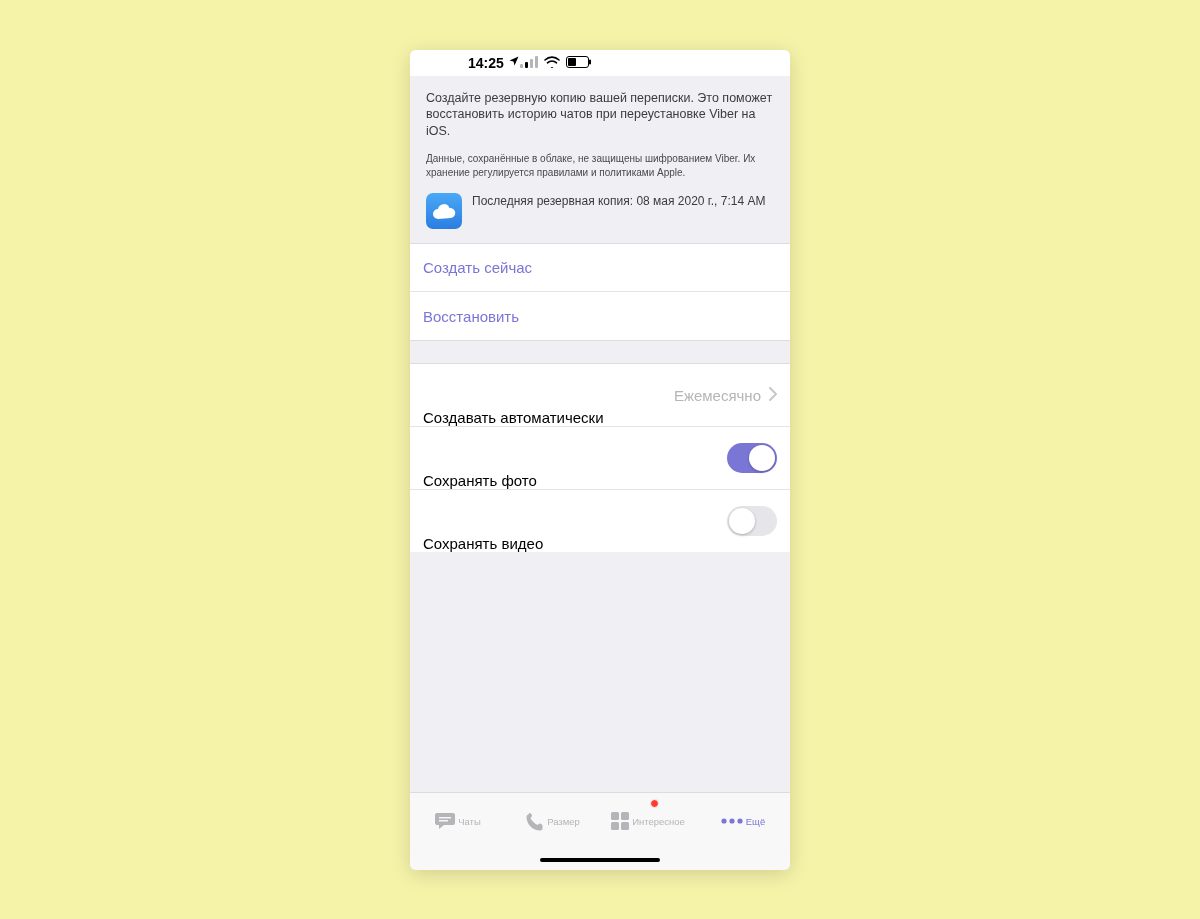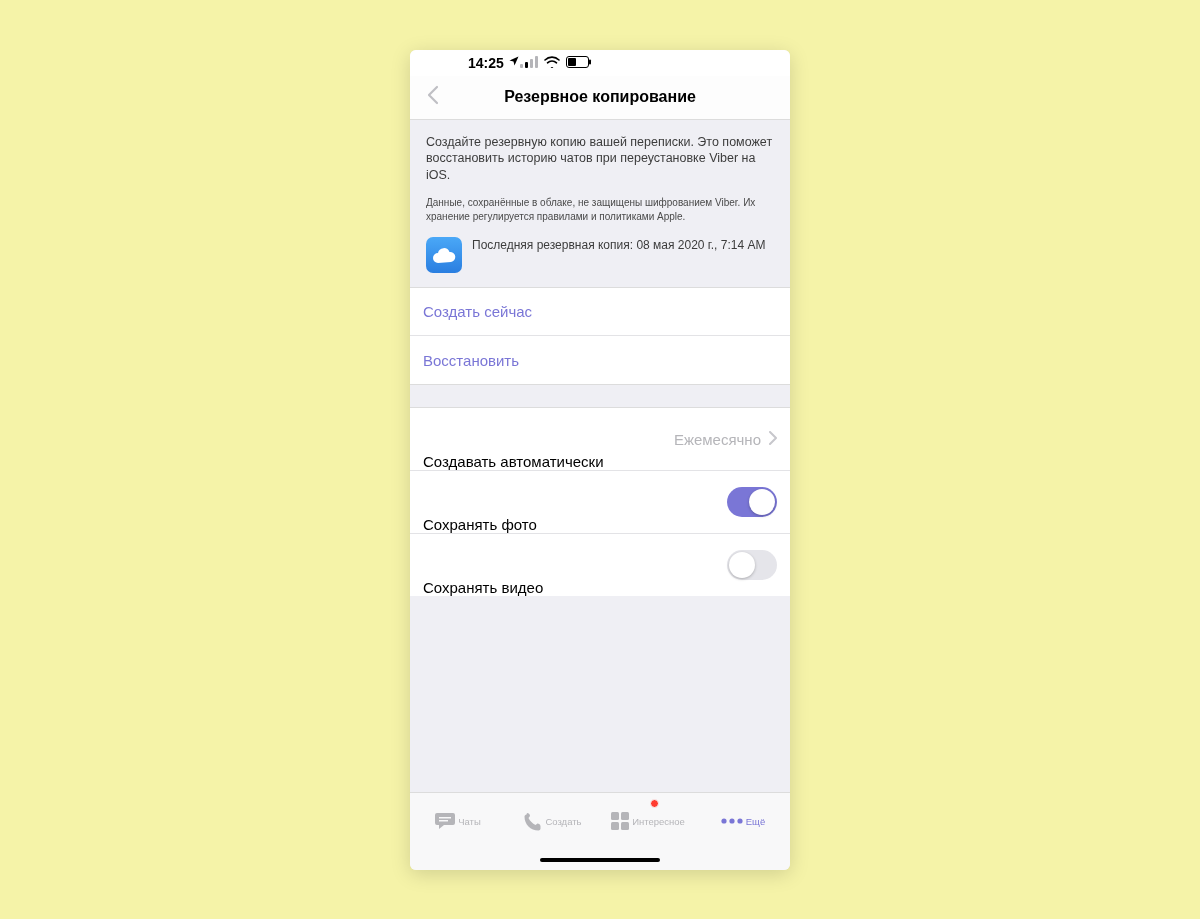--- a/index.html
+++ b/index.html
@@ -190,28 +190,20 @@
       <span>
         <svg width="26" height="12" viewBox="0 0 26 12">
           <rect x="0.5" y="0.5" width="22" height="11" rx="2.5" fill="none" stroke="#000" stroke-width="1"></rect>
           <rect x="2" y="2" width="8" height="8" rx="1" fill="#000"></rect>
           <rect x="23" y="3.5" width="2" height="5" rx="1" fill="#000"></rect>
         </svg>
       </span>
     </div>
   </div>
 
-  <div class="navheader">
-    <div class="back-chevron">
-      <svg width="14" height="20" viewBox="0 0 14 20">
-          <polyline points="11,2 3,10 11,18" fill="none" stroke="#bfbfc4" stroke-width="2.2" stroke-linecap="round" stroke-linejoin="round"></polyline>
-        </svg>
-    </div>
-    <div class="navtitle">Резервное копирование</div>
-  </div>
 
   <div class="infoarea">
     <div class="info-main">Создайте резервную копию вашей переписки. Это поможет восстановить историю чатов при переустановке Viber на iOS.</div>
     <div class="info-fine">Данные, сохранённые в облаке, не защищены шифрованием Viber. Их хранение регулируется правилами и политиками Apple.</div>
     <div class="backup-status">
       <div class="cloud-icon">
         <svg width="26" height="18" viewBox="0 0 26 18">
           <path d="M7 17 a5 5 0 0 1 0-10 a6 6 0 0 1 11.5-1 a5 5 0 0 1 1.5 9.9 Z" fill="#fff"></path>
         </svg>
       </div>
@@ -270,21 +262,21 @@
           </svg>
       </span>
       <span>Чаты</span>
     </div>
     <div class="tab">
       <span class="tab-ico">
         <svg width="20" height="20" viewBox="0 0 20 20">
             <path d="M4 2 c3 0 3 3 3 3 l-1.5 2 c1.5 3 4 5.5 7 7 l2-1.5 c0 0 3 0 3 3 v2 c0 1-1 2-2 2 c-8 0-14-6-14-14 c0-1 1-2 2-2 z" fill="#b5b5b9"></path>
           </svg>
       </span>
-      <span>Создать</span>
+      <span>Размер</span>
     </div>
     <div class="tab">
       <span class="tab-ico">
         <svg width="20" height="20" viewBox="0 0 20 20">
           <rect x="1" y="1" width="8" height="8" rx="1.5" fill="#b5b5b9"></rect>
           <rect x="11" y="1" width="8" height="8" rx="1.5" fill="#b5b5b9"></rect>
           <rect x="1" y="11" width="8" height="8" rx="1.5" fill="#b5b5b9"></rect>
           <rect x="11" y="11" width="8" height="8" rx="1.5" fill="#b5b5b9"></rect>
         </svg>
       </span>

